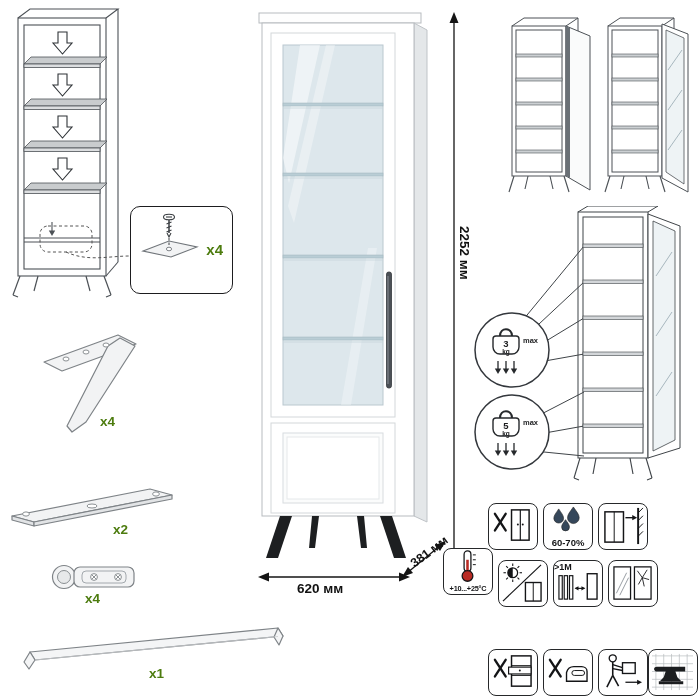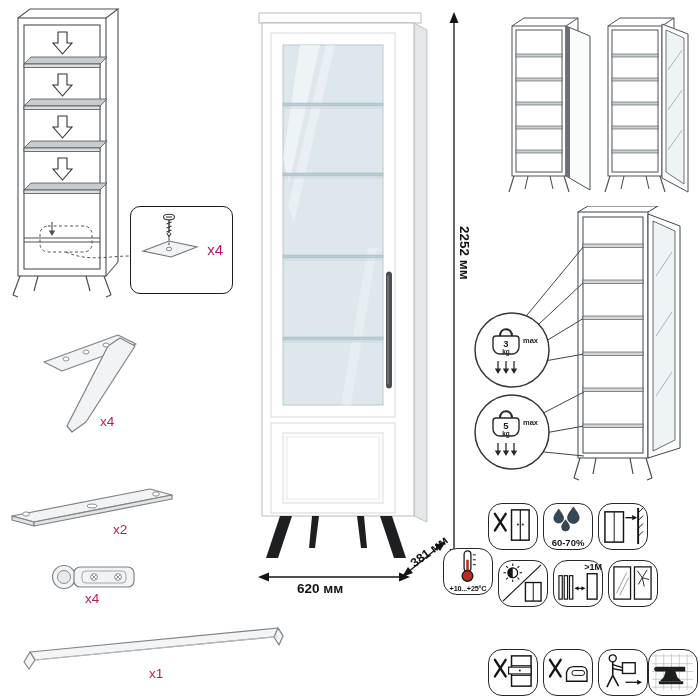--- a/index.html
+++ b/index.html
@@ -1,31 +1,31 @@
 <!DOCTYPE html>
 <html><head>
 <meta charset="utf-8">
 <style>
   html,body{margin:0;padding:0;background:#fff;}
   .sheet{position:relative;width:700px;height:700px;background:#fff;overflow:hidden;
          font-family:"Liberation Sans",sans-serif;color:#17181a;}
   .abs{position:absolute;}
-  .qty{position:absolute;font-weight:normal;font-size:13.5px;color:#be185d;}
+  .qty{position:absolute;font-weight:bold;font-size:13.5px;color:#4d7c0f;}
   .dim{position:absolute;font-weight:bold;font-size:13.5px;color:#111;white-space:nowrap;}
   .dim-v{transform:rotate(90deg);transform-origin:0 0;}
   .dim-d{transform:rotate(-37deg);transform-origin:0 0;font-size:12.5px;}
   .callout{position:absolute;left:130px;top:206px;width:103px;height:88px;border:1.6px solid #1d1d1f;
            border-radius:10px;background:#fff;box-sizing:border-box;}
   .callout .qty{right:9px;top:34px;font-size:15px;}
-  .care{position:absolute;width:50px;height:47px;border:1.6px solid #26282a;border-radius:14px;
+  .care{position:absolute;width:50px;height:47px;border:1.6px solid #26282a;border-radius:8px;
         background:#fff;box-sizing:border-box;text-decoration:underline;}
   .care svg{position:absolute;left:1px;top:1px;width:45px;height:42px;}
   .care-lbl{position:absolute;left:0;right:0;bottom:1px;text-align:center;font-weight:bold;
             font-size:9.5px;color:#121315;}
-  .care-lbl-top{position:absolute;left:0;right:0;top:1px;text-align:right;font-weight:bold;
+  .care-lbl-top{position:absolute;left:0;right:0;top:1px;text-align:left;font-weight:bold;
             font-size:9px;color:#121315;}
   .temp-lbl{font-size:7.3px;letter-spacing:-0.2px;}
   svg{display:block;}
   svg text{font-family:"Liberation Sans",sans-serif;fill:#1b1c1e;}
 </style>
 </head>
 <body>
 
 <div class="sheet">
 

